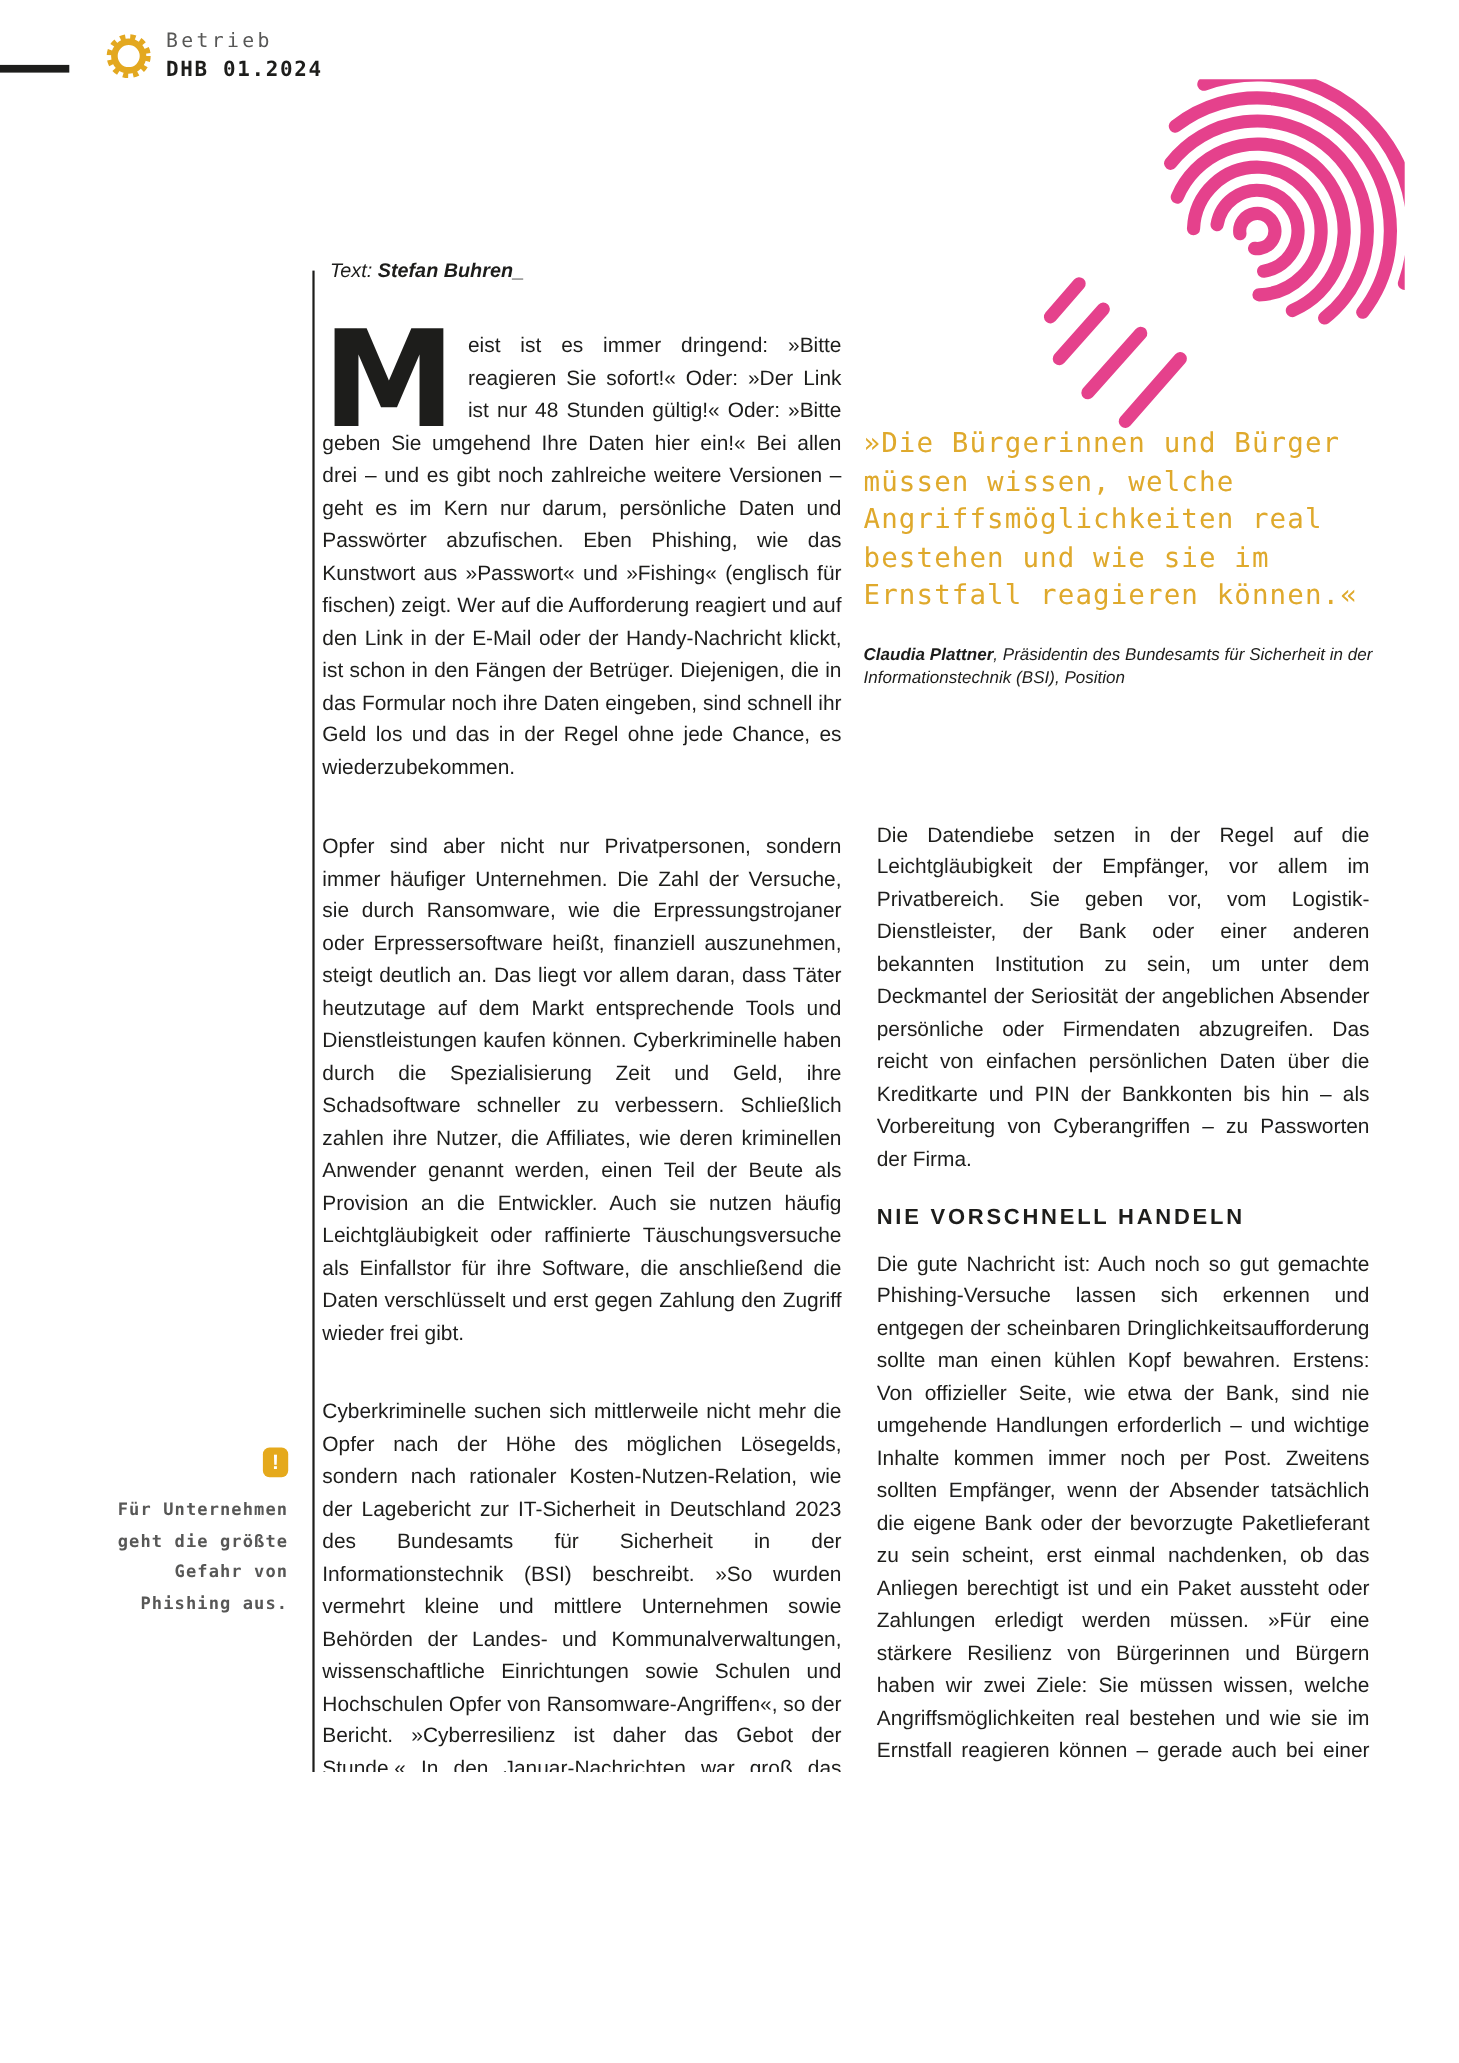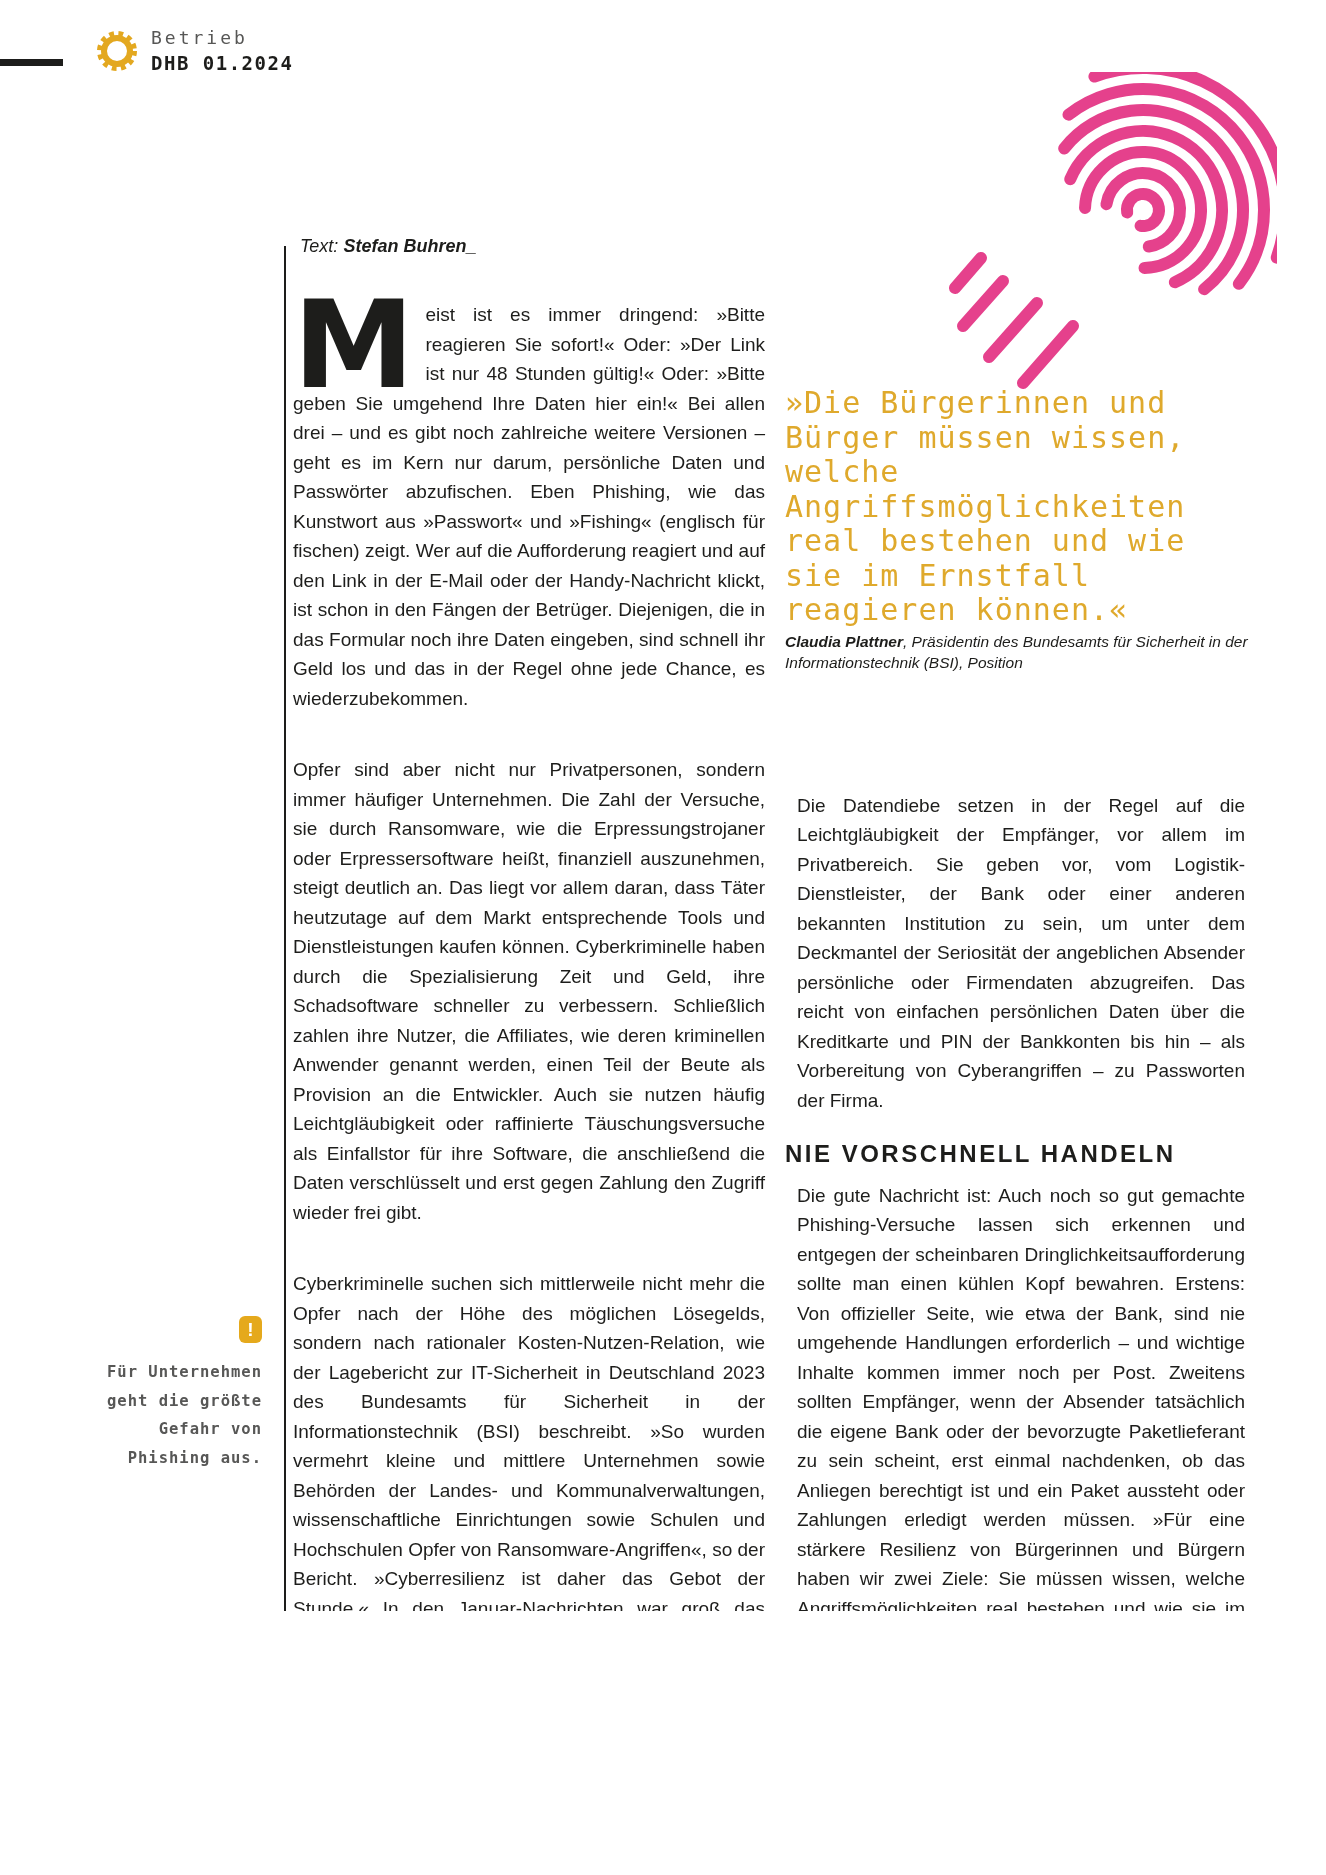--- a/index.html
+++ b/index.html
@@ -31,27 +31,27 @@
   .col{position:absolute;width:472px;text-align:justify;text-align-last:left;
        font-size:19px;line-height:29.5px;color:#1d1d1b;}
   .col-left{left:293px;top:300px;}
   .col-right{left:785px;top:386px;}
   .body-p{margin:0 0 42px 0;}
   .col-right .body-p{margin:12px;}
   .dropcap{float:left;font-family:"DejaVu Sans",sans-serif;font-weight:bold;
            font-size:122px;line-height:82px;margin:4px 14px 0 0;letter-spacing:-3px;}
 
   
-  .pull-quote{font-family:"DejaVu Sans Mono",monospace;font-size:30px;line-height:34.5px;
+  .pull-quote{font-family:"DejaVu Sans Mono",monospace;font-size:25px;line-height:34.5px;
               letter-spacing:1px;color:#dfa92c;text-align:left;}
-  .attribution{margin-top:3px;font-size:15.5px;line-height:21px;font-style:italic;
+  .attribution{margin-top:26px;font-size:15.5px;line-height:21px;font-style:italic;
                color:#1d1d1b;text-align:left;}
   .attr-name{font-weight:bold;}
   .rp1{margin-top:118px !important;}
-  .subhead{margin:24px 0 6px 0;font-size:24px;font-weight:bold;letter-spacing:2.5px;
+  .subhead{margin:24px 0 6px 12px;font-size:20px;font-weight:bold;letter-spacing:2.5px;
            color:#1d1d1b;text-align:left;}
 
   
   .margin-note{position:absolute;left:58px;top:1316px;width:204px;display:flex;
                flex-direction:column;align-items:flex-end;}
   .note-icon{width:23px;height:27px;border-radius:6px;background:#e5a91c;color:#fff;
              font-weight:bold;font-size:19px;display:flex;align-items:center;
              justify-content:center;margin-bottom:15px;}
   .note-text{font-family:"DejaVu Sans Mono",monospace;font-size:15.5px;line-height:28.5px;
              letter-spacing:1px;color:#575756;text-align:right;white-space:pre-line;font-weight:bold;}

